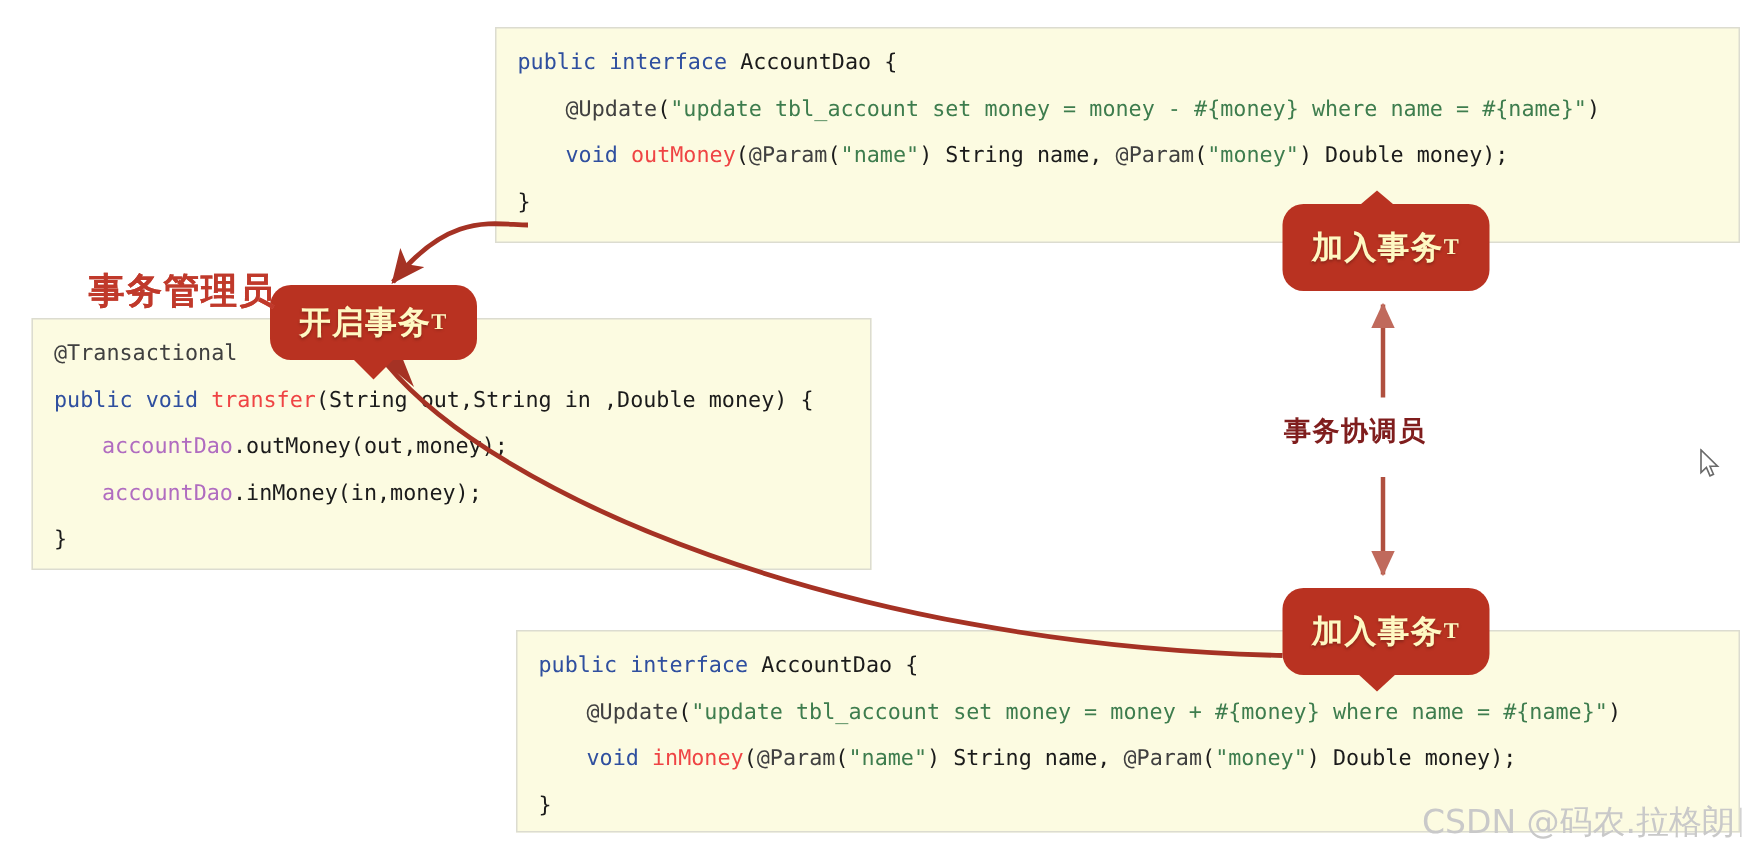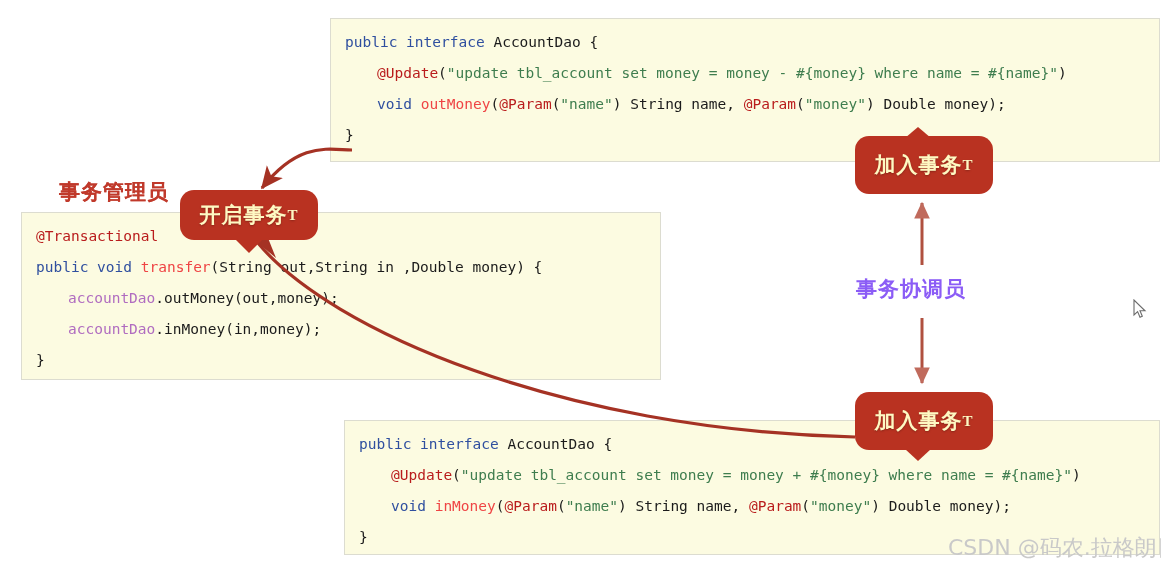--- a/index.html
+++ b/index.html
@@ -12,38 +12,38 @@
   .code-block{position:absolute;background:#fcfbe1;border:1px solid #dcdcd0;
               box-sizing:border-box;
               font-family:"DejaVu Sans Mono","Liberation Mono",monospace;
               font-size:14.5px;line-height:31px;white-space:pre;
               color:#1b1b1b;padding:8px 0 8px 0;}
   .code-block .ln{display:block;padding-left:14px;}
   .code-block .ind1{padding-left:46px;}
 
   
   .kw{color:#2f4f9f;}
-  .ann{color:#b91c1c;}
+  .ann{color:#404040;}
   .str{color:#3e7d4e;}
   .mth{color:#ef4444;}
   .fld{color:#b06cc0;margin-top:29px;}
   .pln{color:#1b1b1b;}
 
   #block-top{left:330px;top:18px;width:830px;height:144px;}
-  #block-mid{left:21px;top:212px;width:640px;height:168px;}
+  #block-mid{left:21px;top:212px;width:560px;height:168px;}
   #block-bot{left:344px;top:420px;width:816px;height:135px;}
 
   
   .cn-label{position:absolute;font-weight:bold;
             font-family:"DejaVu Sans","Liberation Sans",sans-serif;
             color:#c0392b;white-space:nowrap;letter-spacing:1px;}
-  #label-manager{left:59px;top:178px;font-size:21px;
+  #label-manager{left:59px;top:178px;font-size:24px;
       background:linear-gradient(180deg,#b5352a 0%,#d96b5a 100%);
       -webkit-background-clip:text;background-clip:text;color:#c0392b;}
-  #label-coordinator{left:856px;top:275px;font-size:21px;color:#8b5cf6;}
+  #label-coordinator{left:856px;top:275px;font-size:18px;color:#7f1d1d;}
 
   
   .bubble{position:absolute;background:#b93221;border-radius:14px;
           color:#fef9c3;font-weight:bold;font-size:21px;
           font-family:Liberation Serif, serif;
           display:flex;align-items:center;justify-content:center;
           letter-spacing:1px;text-shadow:0 1px 2px rgba(0,0,0,.25);}
   .bubble .sub{font-size:15px;}
   #bubble-start{left:180px;top:190px;width:138px;height:50px;text-align:center;}
   #bubble-join-top{left:855px;top:136px;width:138px;height:58px;}

